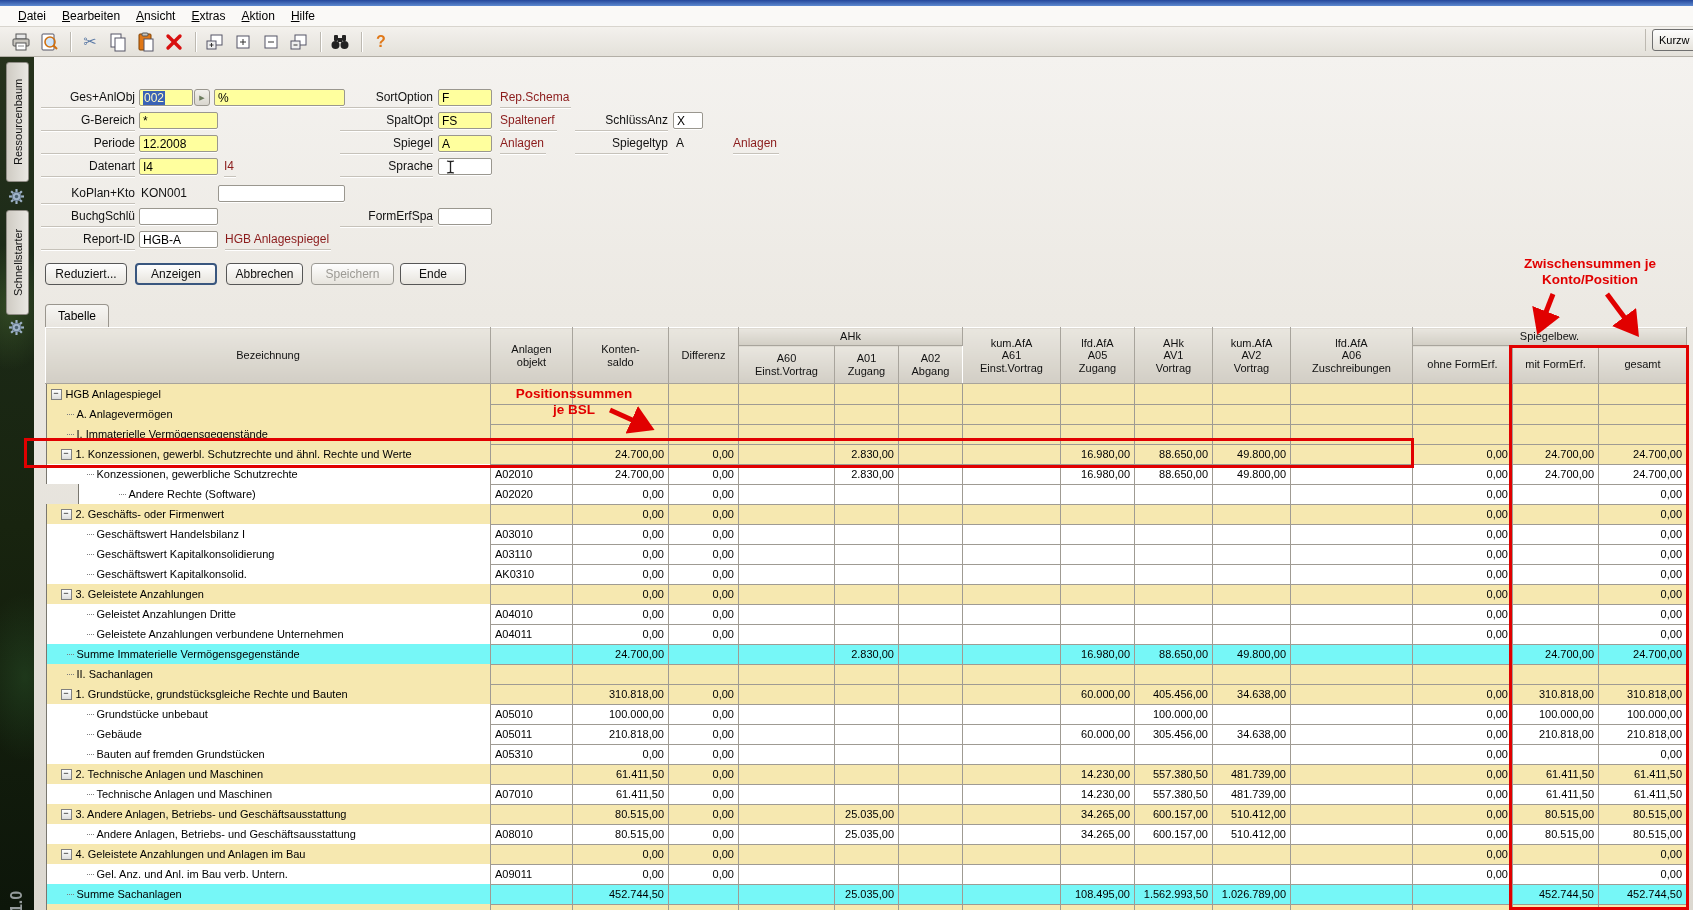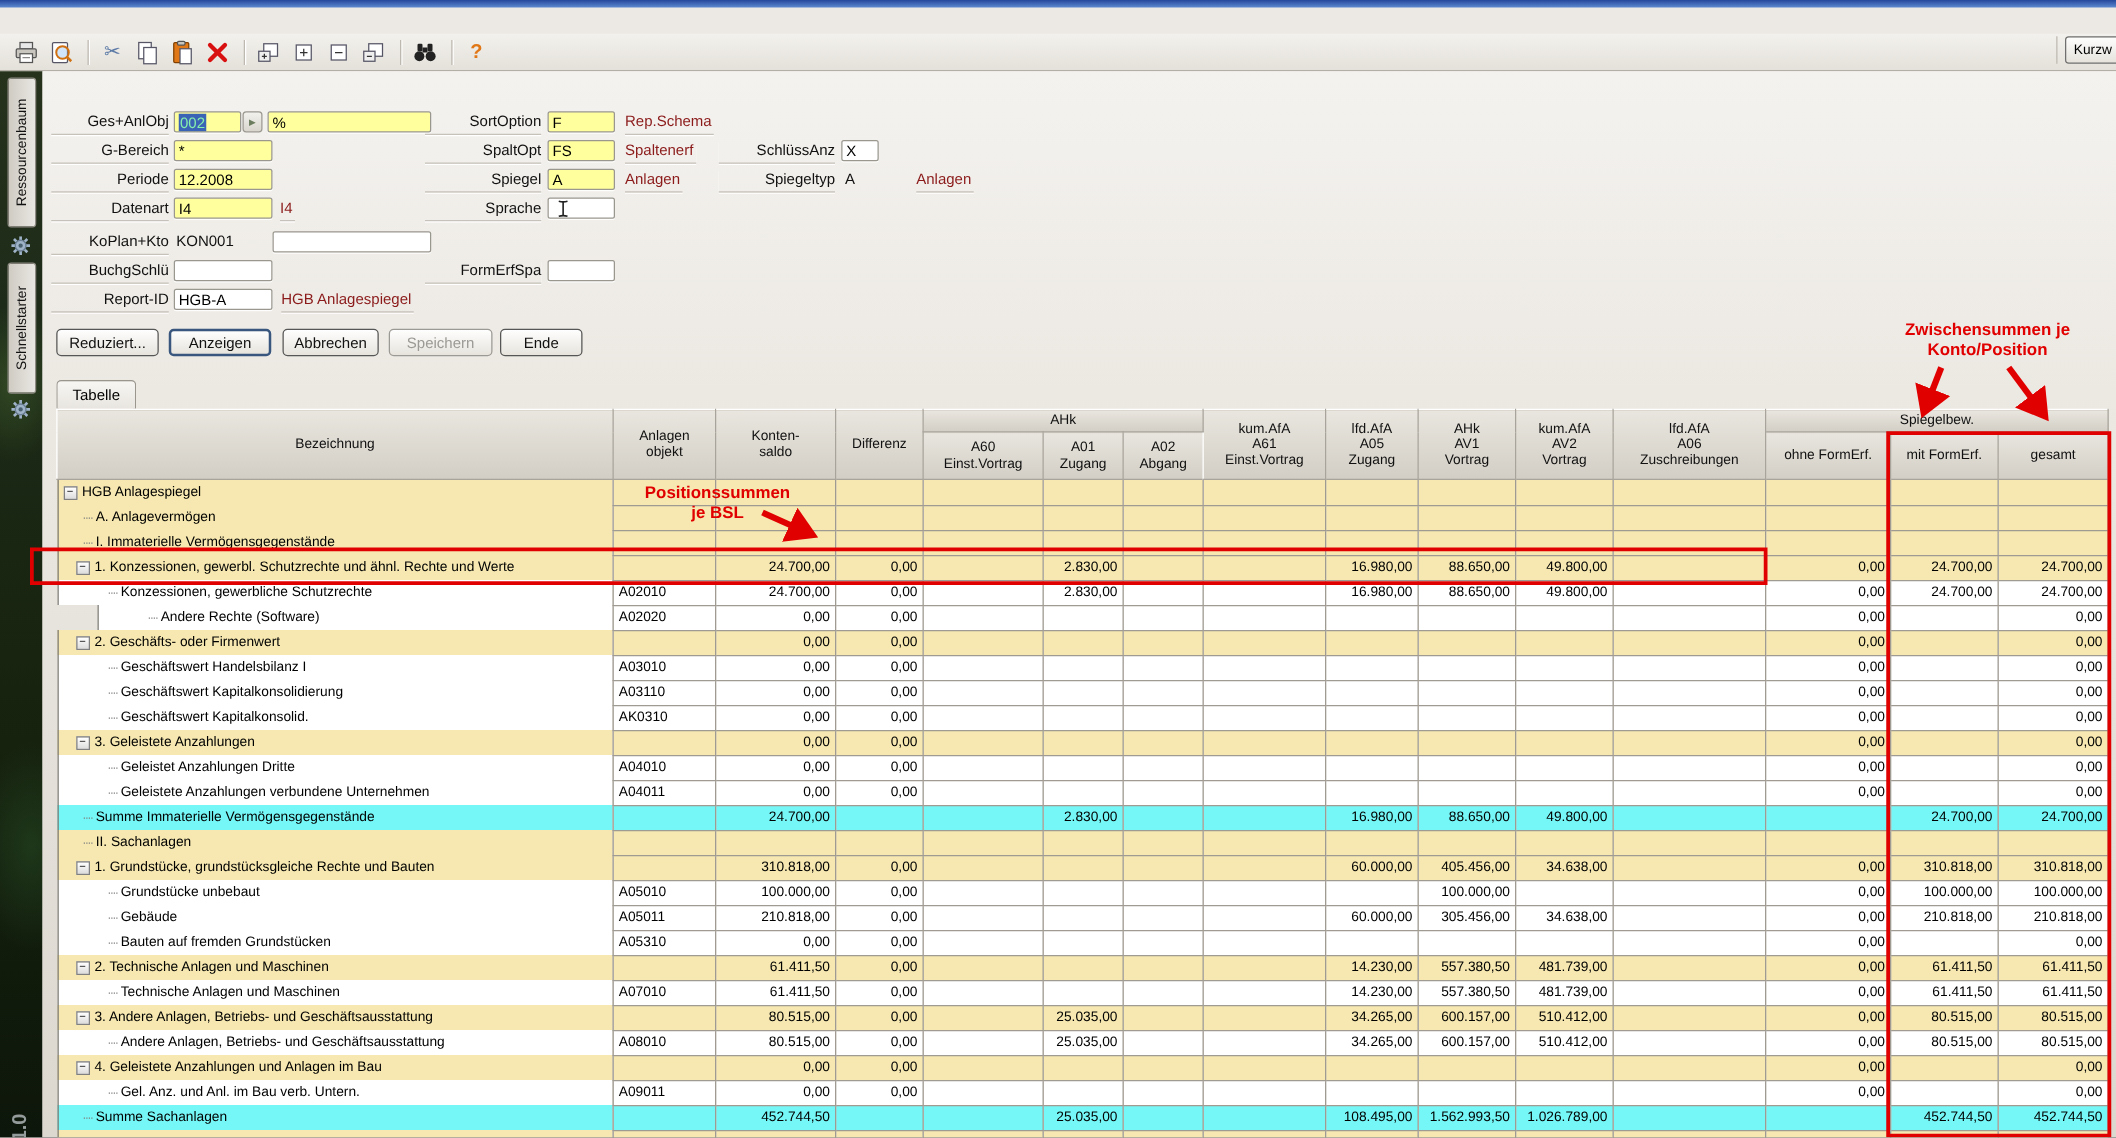--- a/index.html
+++ b/index.html
@@ -49,21 +49,21 @@
   .ftab{position:absolute;height:23px;background:linear-gradient(#F7F6F3,#E8E5DF);
         border:1px solid #9A968E;border-bottom:none;border-radius:4px 4px 0 0;
         display:flex;align-items:center;padding:0 12px;font-size:12px;box-sizing:border-box;}
   
   .lbl{position:absolute;height:16px;font-size:12px;text-align:right;color:#111;
        border-bottom:1px solid #C6C2BA;box-shadow:0 1px 0 #fff;padding-bottom:1px;}
   .fld{position:absolute;height:17px;border:1px solid #9A978F;border-radius:2px;
        background:#fff;font-size:12px;display:flex;align-items:center;padding:0 3px;
        box-sizing:border-box;box-shadow:0 1px 0 rgba(255,255,255,.9);}
   .fld.yellow{background:var(--fieldyellow);}
-  .sel{background:var(--sel);color:#86efac;padding:0 1px;}
+  .sel{background:var(--sel);color:#fef9c3;padding:0 1px;}
   .dropbtn{position:absolute;width:16px;height:17px;border:1px solid #9A978F;border-radius:3px;
        background:linear-gradient(#F2F1EC,#D9D6CE);display:flex;align-items:center;
        justify-content:center;font-size:7px;color:#6C7C5E;box-sizing:border-box;}
   .ptext{position:absolute;font-size:12px;color:#111;height:16px;}
   .desc{position:absolute;font-size:12px;color:var(--descred);height:16px;
         border-bottom:1px solid #C6C2BA;box-shadow:0 1px 0 #fff;padding:0 2px 1px 0;}
   .ibeam{position:absolute;}
   
   .btn{position:absolute;height:22px;border:1px solid #565656;border-radius:4px;
        background:linear-gradient(#FEFEFE,#E7E4DD);font-size:12px;display:flex;
@@ -96,20 +96,40 @@
        border:3px solid var(--red);box-sizing:border-box;z-index:5;}
   #red-col-box{position:absolute;left:1509px;top:345px;width:180px;height:565px;
        border:3px solid var(--red);box-sizing:border-box;z-index:5;}
   #arrows{position:absolute;left:0;top:0;width:1693px;height:910px;z-index:6;pointer-events:none;}
 </style>
 </head>
 <body>
 
 <div id="app" style="--red: #E10000; --descred: #8B1B1B; --yellowrow: #F6E8B0; --cyanrow: #76F7F7; --fieldyellow: #FFFF9E; --sel: #3A62B5;">
   <div id="titlebar"></div>
+  <div id="menubar">
+      <div class="menu-item">
+        <span>Datei</span>
+      </div>
+      <div class="menu-item">
+        <span>Bearbeiten</span>
+      </div>
+      <div class="menu-item">
+        <span>Ansicht</span>
+      </div>
+      <div class="menu-item">
+        <span>Extras</span>
+      </div>
+      <div class="menu-item">
+        <span>Aktion</span>
+      </div>
+      <div class="menu-item">
+        <span>Hilfe</span>
+      </div>
+    </div>
   <div id="toolbar">
       <div class="tbtn">
         <svg width="20" height="20" viewBox="0 0 20 20">
           <rect x="5" y="2" width="10" height="5" fill="#E8E8E8" stroke="#555"></rect>
           <rect x="2" y="7" width="16" height="7" rx="1" fill="#C9C6BF" stroke="#555"></rect>
           <rect x="5" y="11" width="10" height="7" fill="#FFF" stroke="#555"></rect>
           <line x1="7" y1="14" x2="13" y2="14" stroke="#888"></line>
         </svg>
       </div>
       <div class="tbtn">

